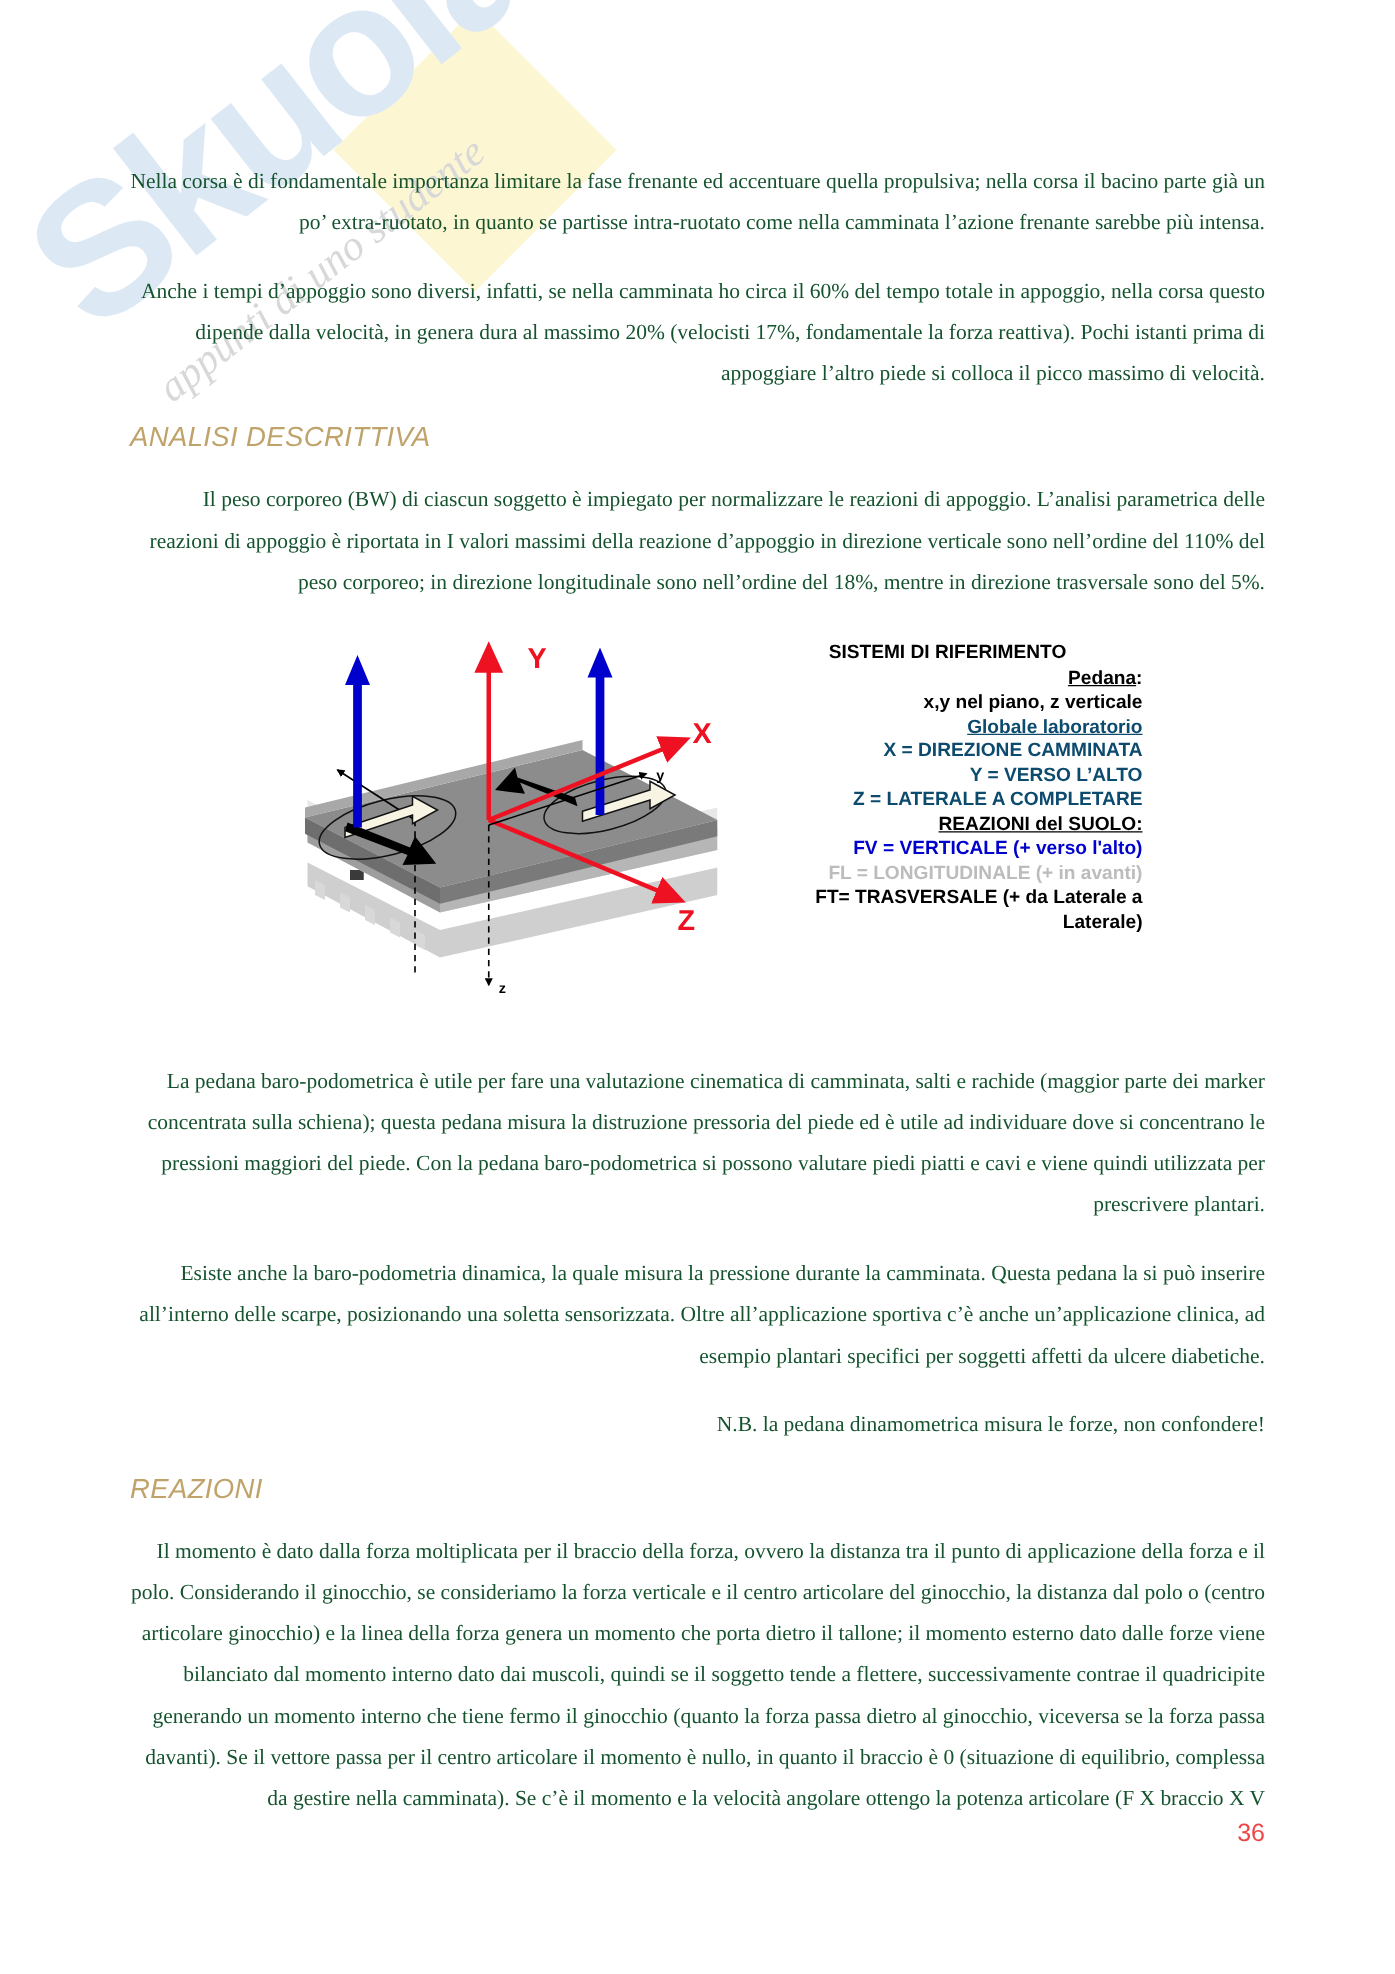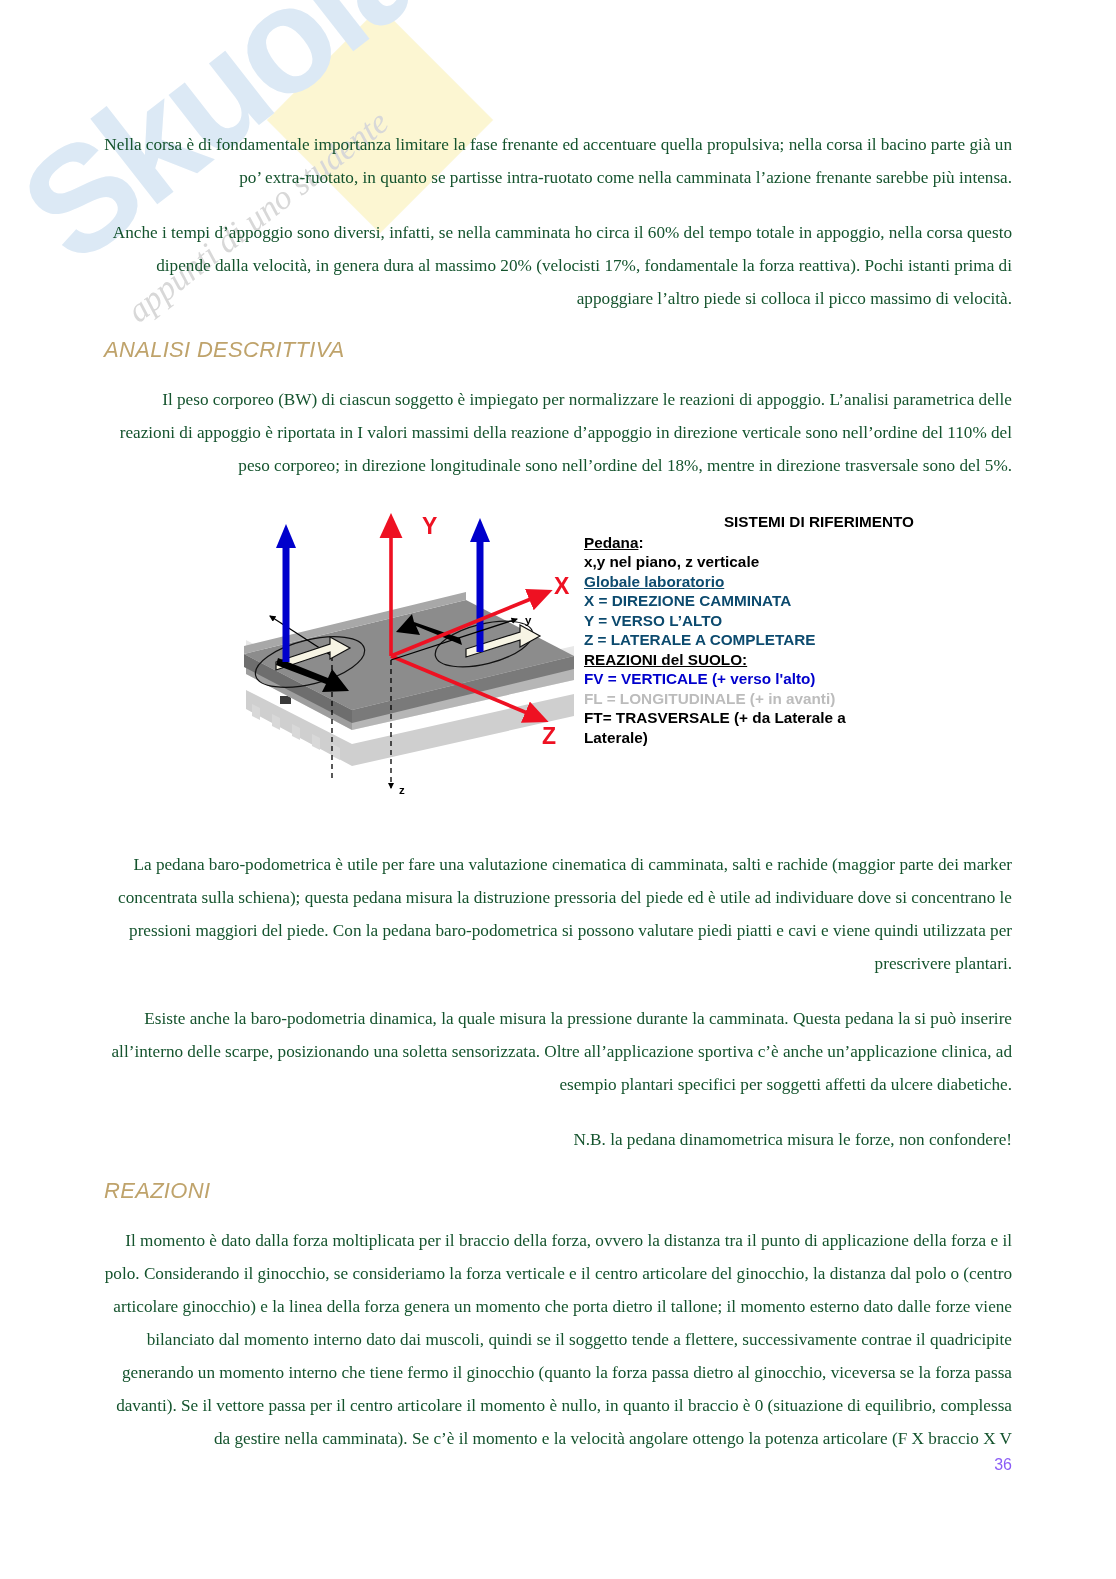--- a/index.html
+++ b/index.html
@@ -104,37 +104,37 @@
     left: 480px;
     top: 8px;
     width: 330px;
     font-family: "Liberation Sans", sans-serif;
     font-size: 15.3px;
     font-weight: bold;
     line-height: 19.5px;
     color: #000000;
   }
   .legend-title {
-    text-align: right;
+    text-align: center;
     padding-left: 18px;
     margin-bottom: 1px;
   }
-  .legend-line { white-space: nowrap; }
+  .legend-line { white-space: nowrap; text-align: right; }
   .u { text-decoration: underline; }
   .red   { color: #0c4a6e; }
   .blue  { color: #0000cc; }
   .grey  { color: #bcbcbc; }
 
   
   #page-number {
     position: absolute;
     right: 104px;
     top: 1456px;
-    font-size: 16px;
-    color: #8b5cf6;
+    font-size: 20px;
+    color: #ef4444;
     z-index: 2;
     font-family: "Liberation Sans", sans-serif;
     margin-left: 15px;
   }
 </style>
 </head>
 <body>
 
 <div id="page">
 

